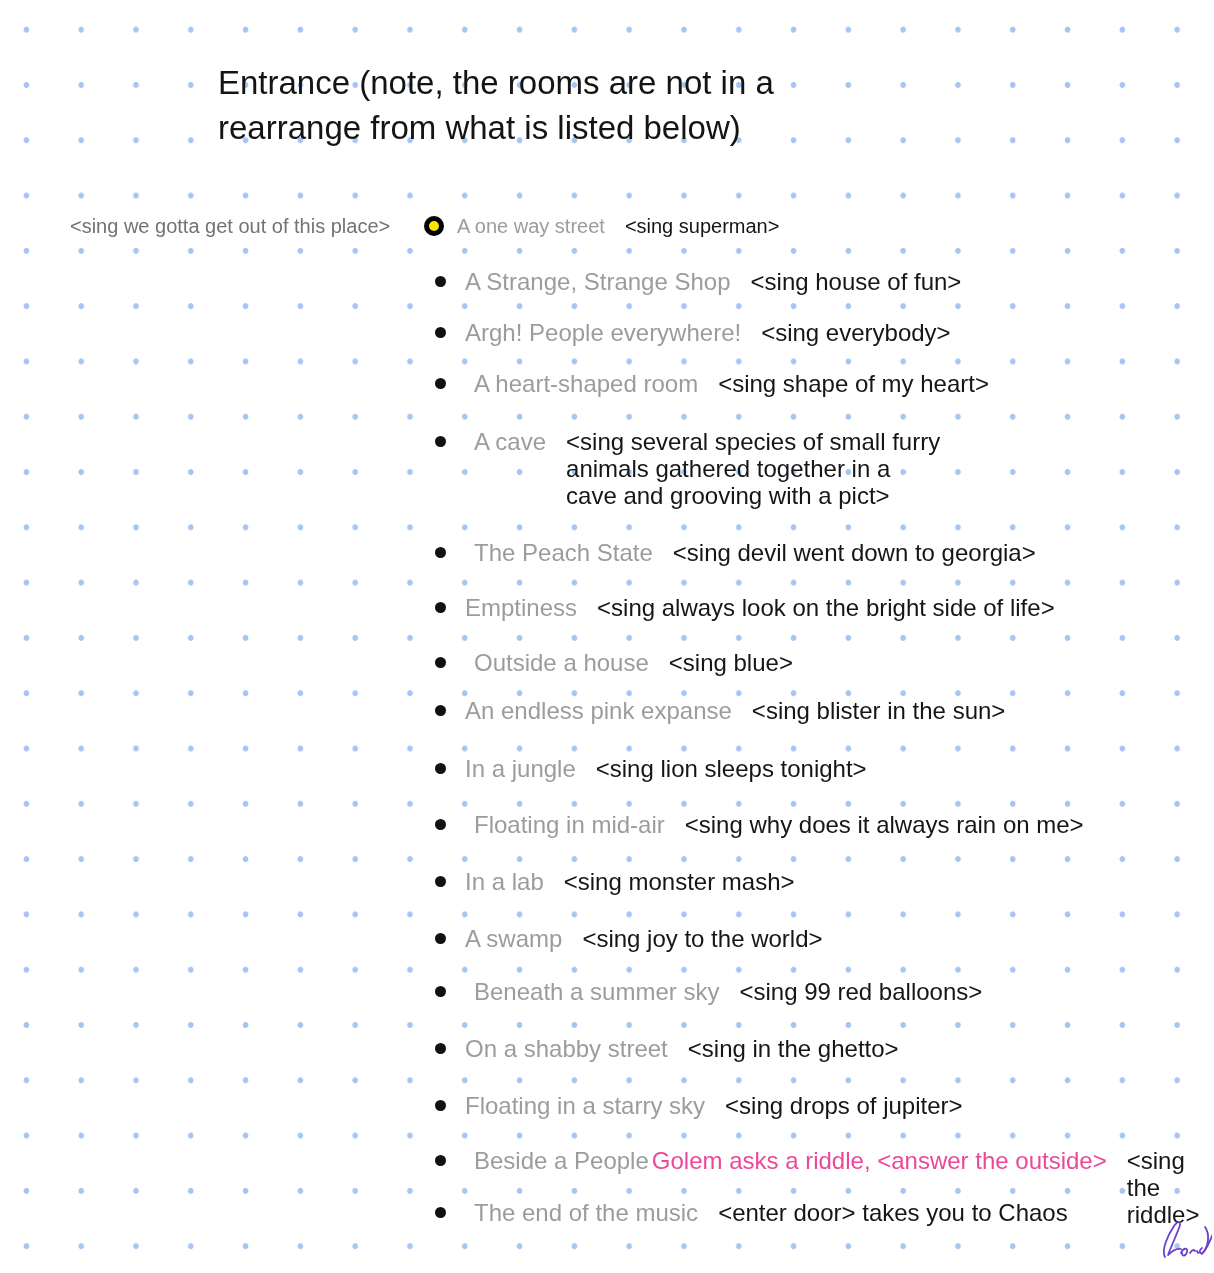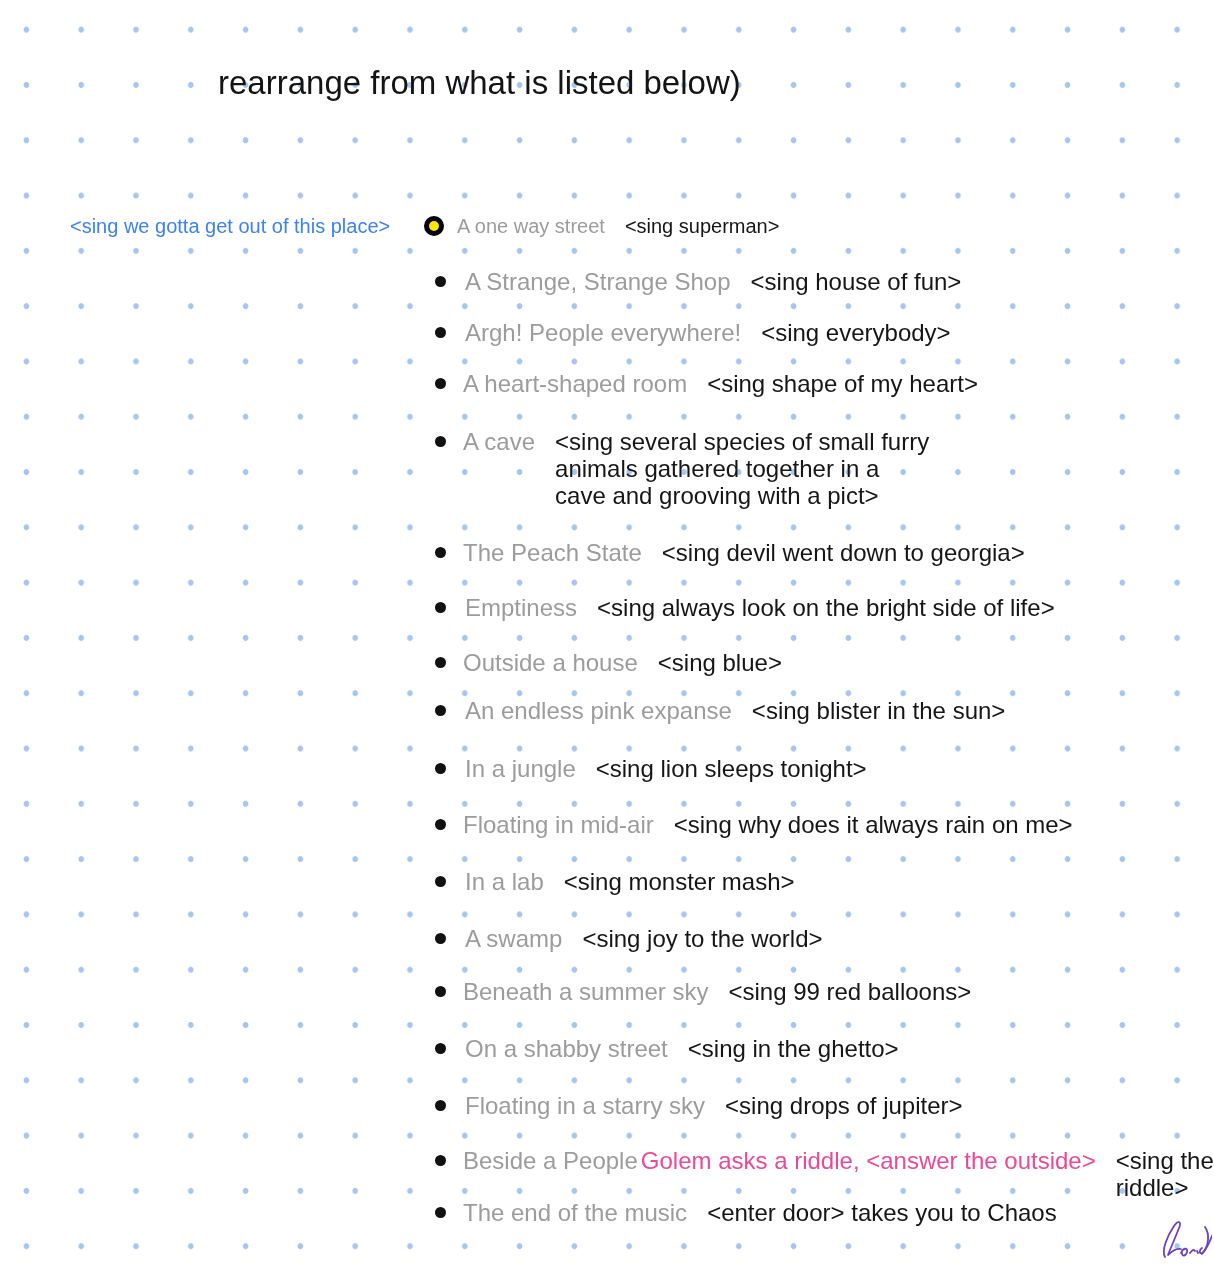--- a/index.html
+++ b/index.html
@@ -10,21 +10,21 @@
     background-image:radial-gradient(circle,#a5c6f2 2.6px,rgba(165,198,242,0) 3.2px);
     background-size:54.8px 55.3px;
     background-position:-1px 2px;
   }
   .title{
     position:absolute;left:218px;top:60px;
     font-size:33px;line-height:45px;font-weight:400;color:#141414;
   }
   .entry-left{
     position:absolute;left:70px;top:213px;
-    font-size:20px;line-height:27.5px;color:#3b82f6;
+    font-size:20px;line-height:27.5px;color:#737373;
   }
   .entry-row{
     position:absolute;left:424px;top:213px;
     display:flex;align-items:flex-start;
     font-size:20px;line-height:27px;
   }
   .marker-ring{
     width:10px;height:10px;border-radius:50%;
     border:5px solid #000000;background:#ffe600;
     margin-top:3px;flex:none;
@@ -32,30 +32,31 @@
   .row{
     position:absolute;left:435px;
     display:flex;align-items:flex-start;
     font-size:24px;line-height:27px;
   }
   .bullet{
     width:11px;height:11px;border-radius:50%;background:#111111;
     margin-top:8px;flex:none;
   }
   .room{color:#9c9c9c;margin-left:19px;white-space:nowrap;text-align:right;}
-  .ind .room{margin-left:17px;}
+  .ind .room{margin-left:28px;}
   .entry-row .room{margin-left:13px;}
   .song{color:#161616;margin-left:20px;white-space:pre-line;}
   .note{color:#ec4899;margin-left:3px;white-space:nowrap;}
   .sig{position:absolute;left:1160px;top:1216px;}
 </style>
 </head>
 <body>
 
 <div class="title">
+  <div>Entrance (note, the rooms are not in a</div>
   <div>rearrange from what is listed below)</div>
 </div>
 
 <div class="entry-left">
   <div>&lt;sing we gotta get out of this place&gt;</div>
 </div>
 
 <div class="entry-row">
   <span class="marker-ring"></span>
   <span class="room">A one way street</span>

